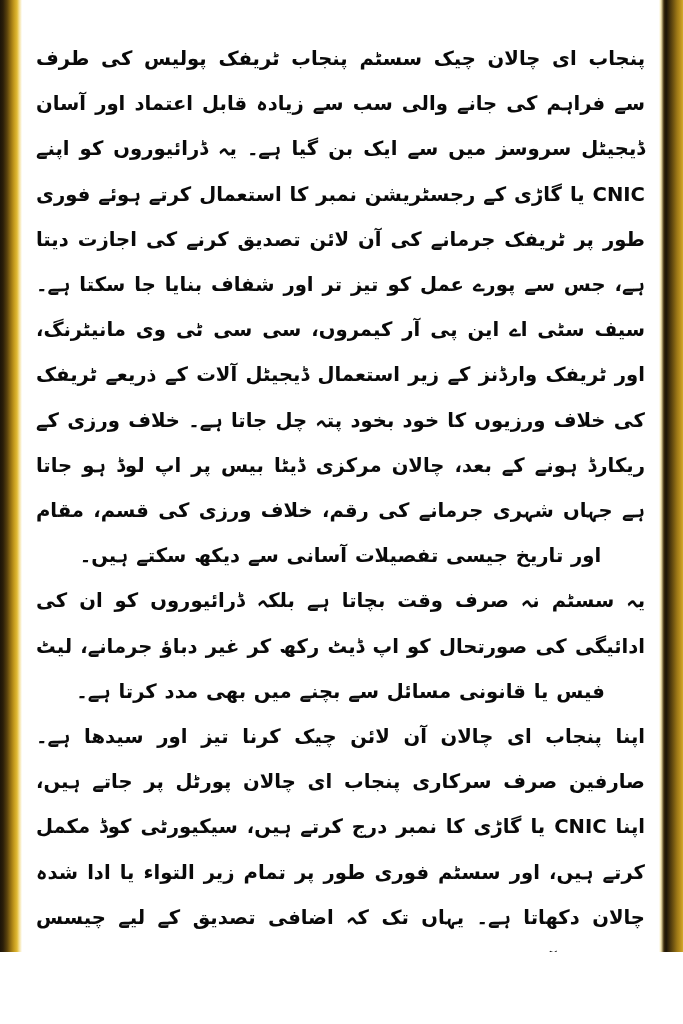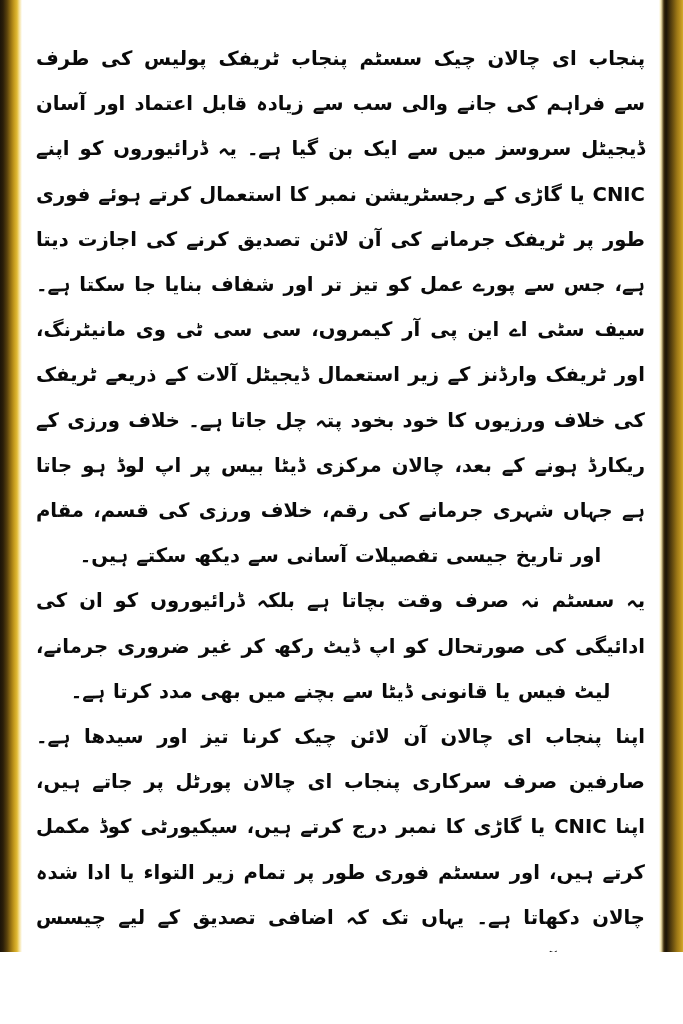--- a/index.html
+++ b/index.html
@@ -104,18 +104,18 @@
 
 <div class="page">
 
   <div class="border-strip border-left"></div>
 
   <div class="border-strip border-right"></div>
 
   <div class="content">
     <div class="article">
       <p>پنجاب ای چالان چیک سسٹم پنجاب ٹریفک پولیس کی طرف سے فراہم کی جانے والی سب سے زیادہ قابل اعتماد اور آسان ڈیجیٹل سروسز میں سے ایک بن گیا ہے۔ یہ ڈرائیوروں کو اپنے CNIC یا گاڑی کے رجسٹریشن نمبر کا استعمال کرتے ہوئے فوری طور پر ٹریفک جرمانے کی آن لائن تصدیق کرنے کی اجازت دیتا ہے، جس سے پورے عمل کو تیز تر اور شفاف بنایا جا سکتا ہے۔ سیف سٹی اے این پی آر کیمروں، سی سی ٹی وی مانیٹرنگ، اور ٹریفک وارڈنز کے زیر استعمال ڈیجیٹل آلات کے ذریعے ٹریفک کی خلاف ورزیوں کا خود بخود پتہ چل جاتا ہے۔ خلاف ورزی کے ریکارڈ ہونے کے بعد، چالان مرکزی ڈیٹا بیس پر اپ لوڈ ہو جاتا ہے جہاں شہری جرمانے کی رقم، خلاف ورزی کی قسم، مقام اور تاریخ جیسی تفصیلات آسانی سے دیکھ سکتے ہیں۔</p>
-      <p>یہ سسٹم نہ صرف وقت بچاتا ہے بلکہ ڈرائیوروں کو ان کی ادائیگی کی صورتحال کو اپ ڈیٹ رکھ کر غیر ضروری جرمانے، لیٹ فیس یا قانونی ڈیٹا سے بچنے میں بھی مدد کرتا ہے۔</p>
+      <p>یہ سسٹم نہ صرف وقت بچاتا ہے بلکہ ڈرائیوروں کو ان کی ادائیگی کی صورتحال کو اپ ڈیٹ رکھ کر غیر دباؤ جرمانے، لیٹ فیس یا قانونی مسائل سے بچنے میں بھی مدد کرتا ہے۔</p>
       <p>اپنا پنجاب ای چالان آن لائن چیک کرنا تیز اور سیدھا ہے۔ صارفین صرف سرکاری پنجاب ای چالان پورٹل پر جاتے ہیں، اپنا CNIC یا گاڑی کا نمبر درج کرتے ہیں، سیکیورٹی کوڈ مکمل کرتے ہیں، اور سسٹم فوری طور پر تمام زیر التواء یا ادا شدہ چالان دکھاتا ہے۔ یہاں تک کہ اضافی تصدیق کے لیے چیسس نمبر کے آخری چھ ہندسوں کی بھی ضرورت پڑ سکتی ہے۔ چیک کرنے کے بعد جرمانے ایزی پیسہ، جاز کیش، انٹرنیٹ بینکنگ، اے ٹی ایمز یا پولیس خدمت مراکز کے ذریعے ادا کیے جا سکتے ہیں۔ ادائیگی کے بعد، سسٹم عام طور پر منٹوں میں اپ ڈیٹ ہو جاتا ہے، حالانکہ بینک کی مطابقت پذیری کی وجہ سے 1-2 گھنٹے کی تاخیر ہو سکتی ہے۔ یہ ڈیجیٹل سروس ٹریفک کے نفاذ میں زیادہ شفافیت کو یقینی بناتی ہے، دفاتر کے جسمانی دوروں کو کم کرتی ہے، اور پنجاب بھر کے ڈرائیوروں کے لیے ایک ہموار، دباؤ سے پاک تجربہ فراہم کرتی ہے۔ باقاعدگی سے اپنے چالان کی حیثیت آن لائن چیک کرنے سے، گاڑی کے مالکان اپ ڈیٹ رہتے ہیں، جرمانے سے بچتے ہیں، اور ڈرائیونگ کا صاف ستھرا ریکارڈ برقرار رکھتے ہیں۔</p>
     </div>
   </div>
 
 </div>
 
 </body></html>

